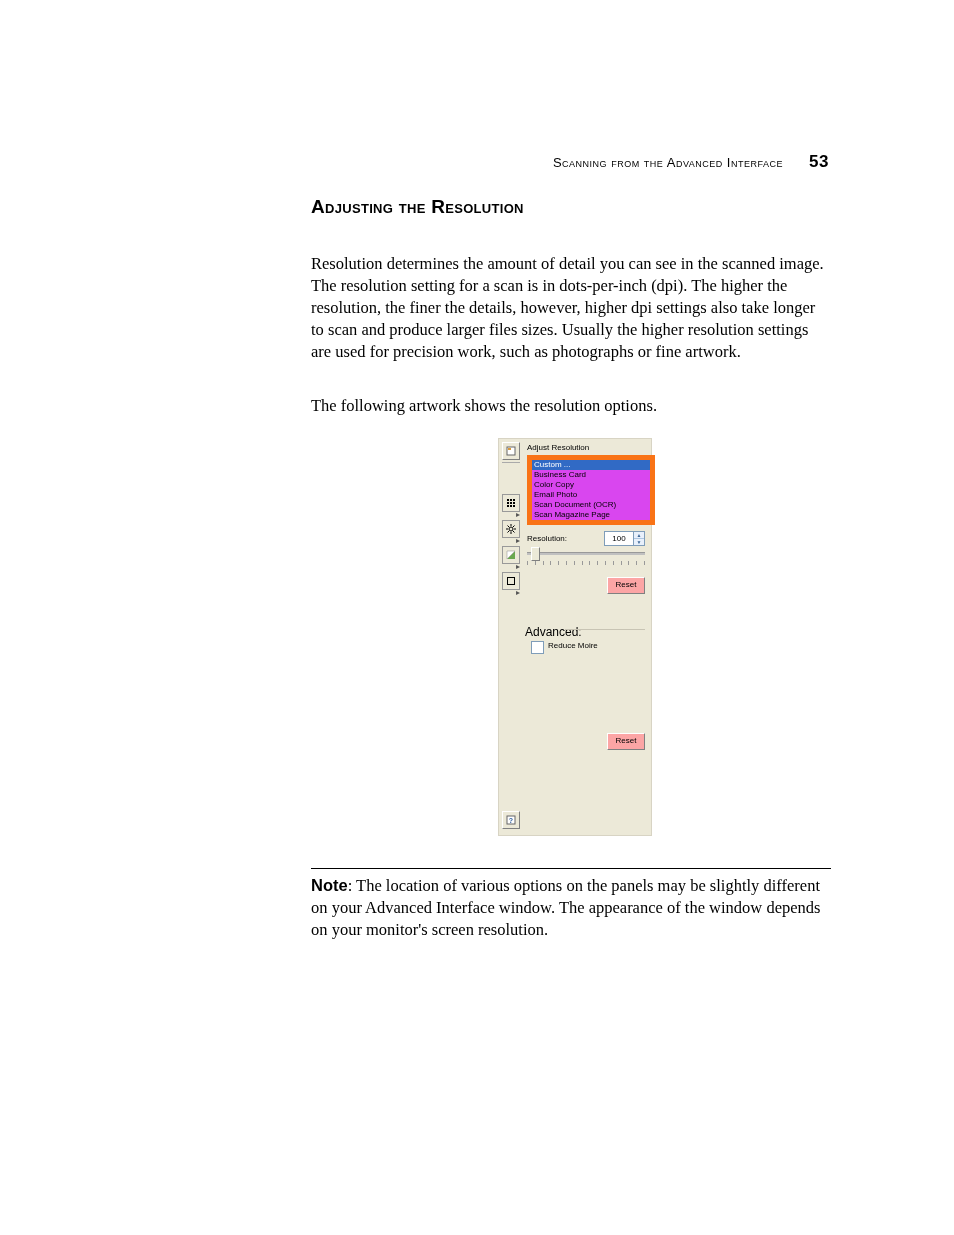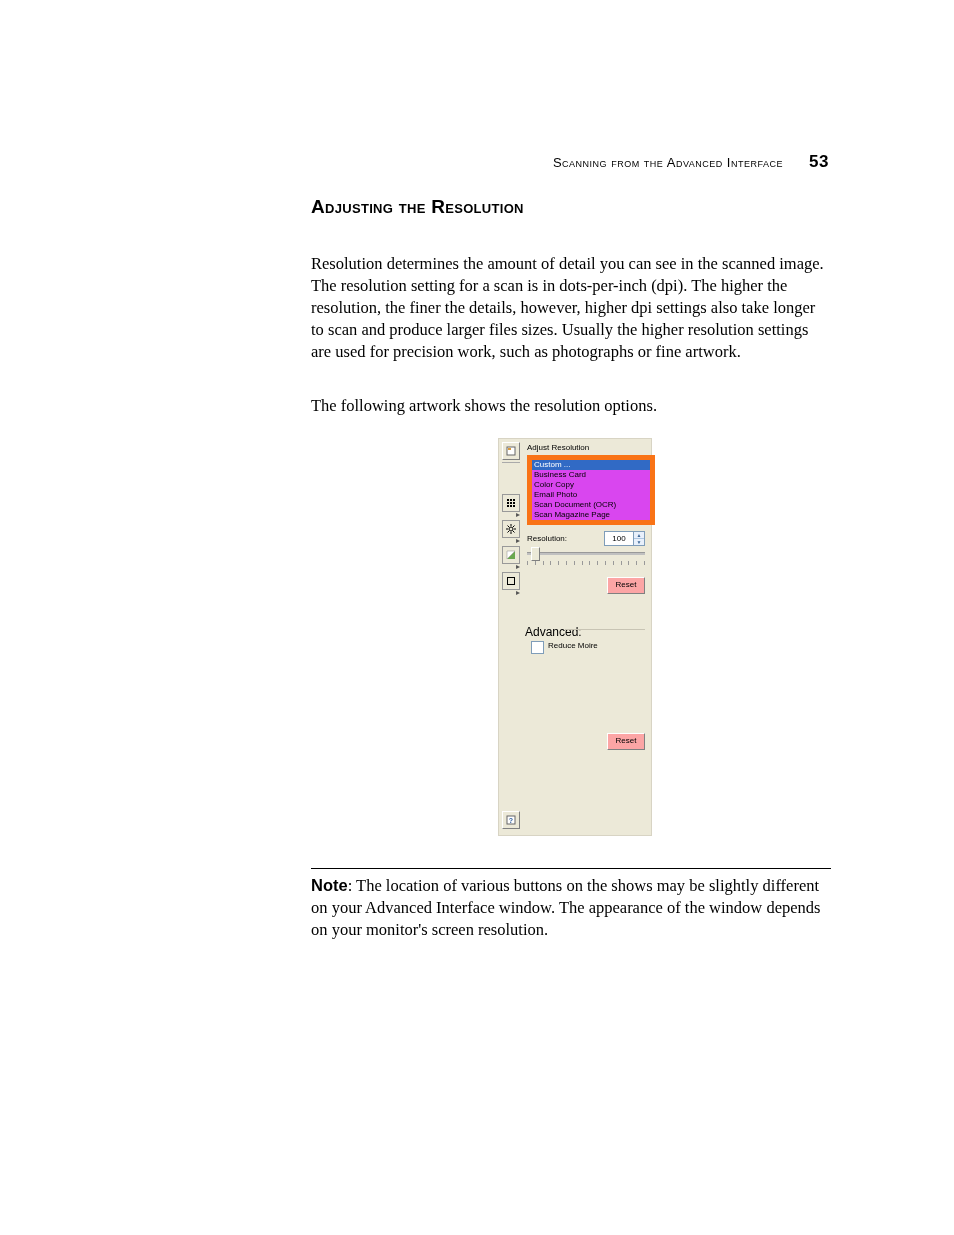--- a/index.html
+++ b/index.html
@@ -430,16 +430,16 @@
         <svg width="10" height="10" viewBox="0 0 10 10">
             <rect x="1" y="1" width="8" height="8" fill="#fff" stroke="#666"></rect>
             <text x="5" y="8" font-size="7" text-anchor="middle" fill="#2a5a9c" font-family="Arial" font-weight="bold">?</text>
           </svg>
       </div>
     </div>
   </div>
 
   <hr class="note-rule">
   <div class="note-para">
-    <span class="bold">Note</span><span>:  The location of various buttons on the shows may be slightly different on your Advanced Interface window. The appearance of the window depends on your monitor's screen resolution.</span>
+    <span class="bold">Note</span><span>:  The location of various options on the panels may be slightly different on your Advanced Interface window. The appearance of the window depends on your monitor's screen resolution.</span>
   </div>
 
 </div>
 
 </body></html>

